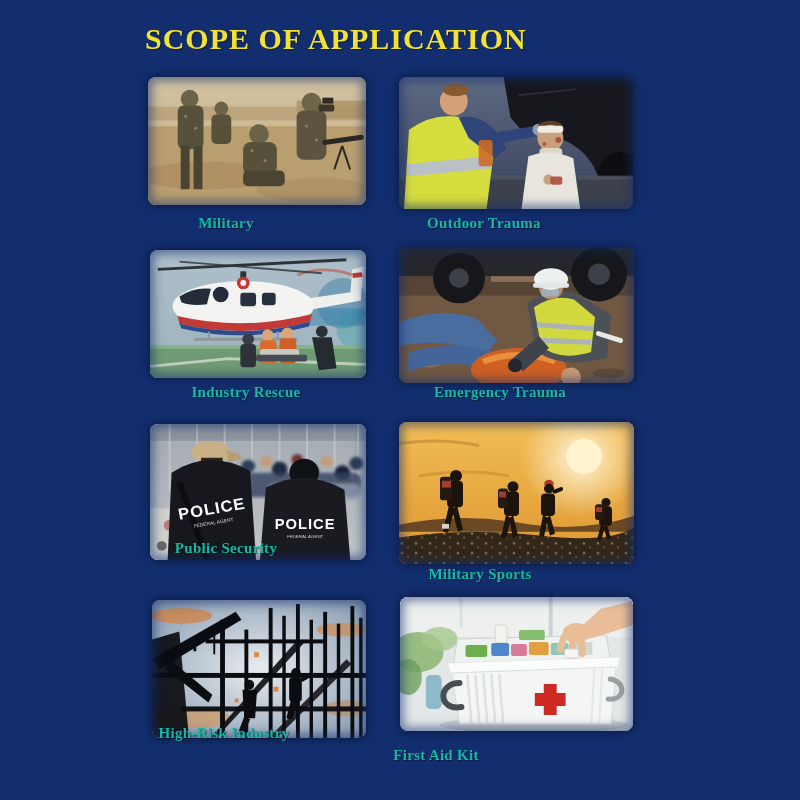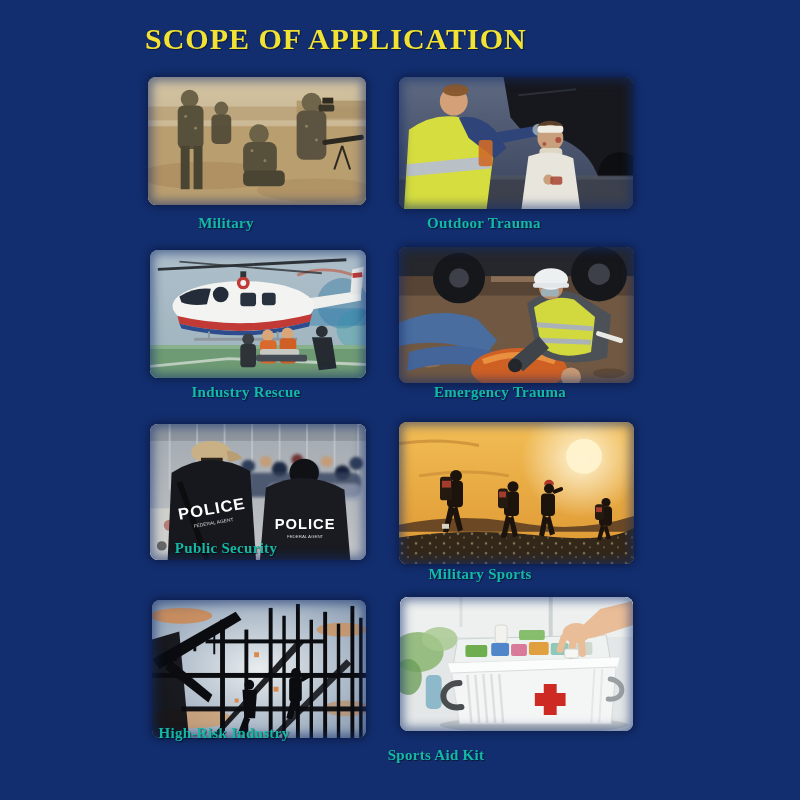--- a/index.html
+++ b/index.html
@@ -402,15 +402,15 @@
       <g fill="#e9bd97">
         <path d="M235,4 L235,28 L198,40 Q182,44 174,38 L202,12 Z"></path>
         <ellipse cx="178" cy="36" rx="14" ry="10"></ellipse>
         <rect x="160" y="36" width="7" height="20" rx="3.5" transform="rotate(18 163 46)"></rect>
         <rect x="170" y="40" width="7" height="22" rx="3.5" transform="rotate(8 173 51)"></rect>
         <rect x="180" y="40" width="7" height="20" rx="3.5" transform="rotate(-4 183 50)"></rect>
       </g>
       <rect x="166" y="52" width="14" height="9" rx="2" fill="#f6f7f4" stroke="#d0d4d2"></rect>
     </svg>
   </figure>
-  <figcaption class="caption" style="left:436px;top:747px;">Sports Aid Kit</figcaption>
+  <figcaption class="caption" style="left:436px;top:747px;">First Aid Kit</figcaption>
 
 </div>
 
 </body></html>

